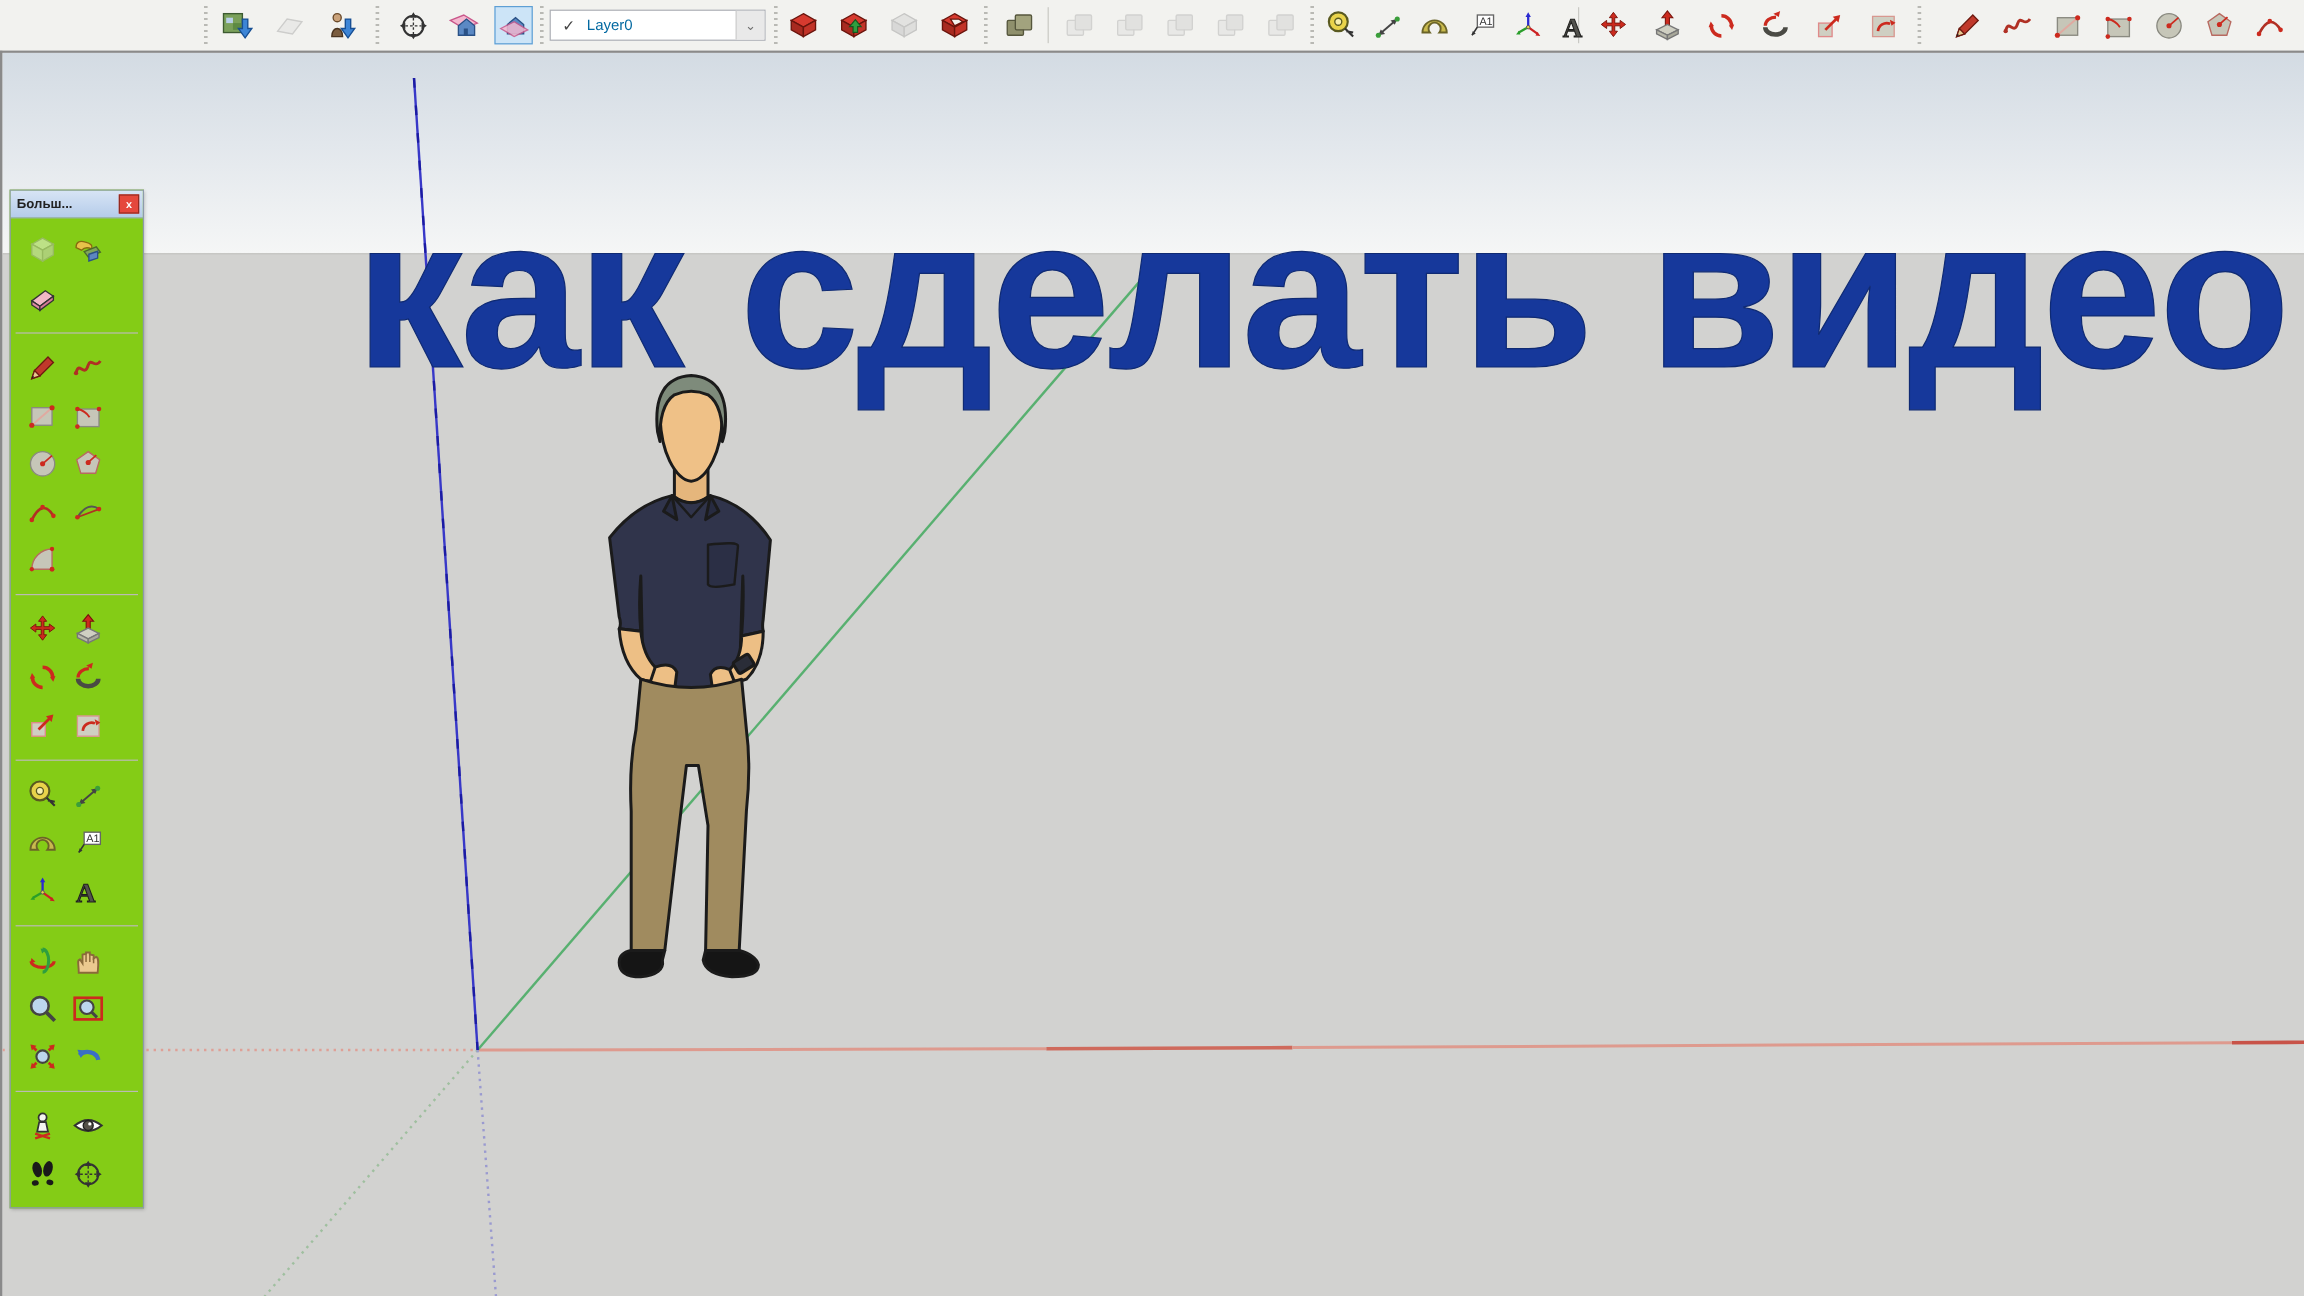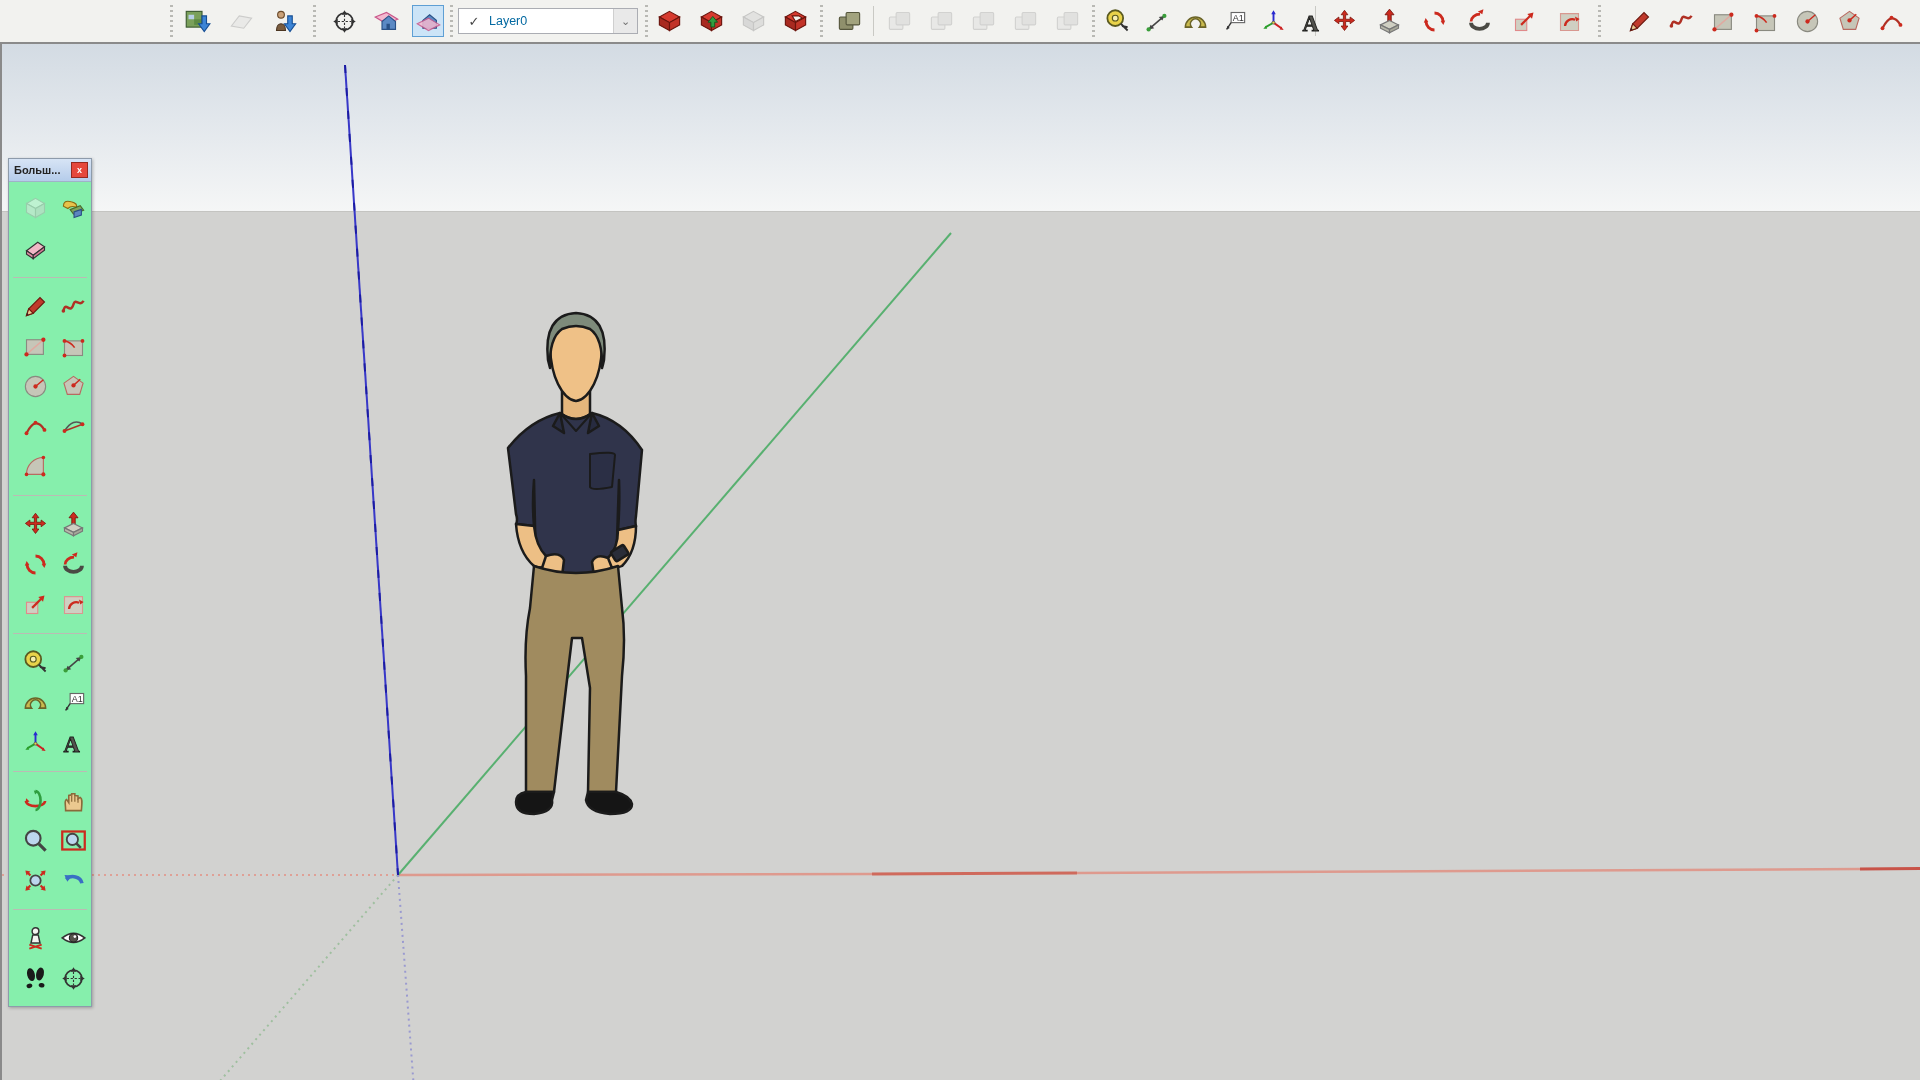--- a/index.html
+++ b/index.html
@@ -28,22 +28,22 @@
     border-left:2px solid #8a8a8a;border-top:2px solid #8a8a8a;box-sizing:border-box;overflow:hidden;background:#D2D2D0;}
   #sky{position:absolute;left:0;top:0;width:100%;height:167px;
     background:linear-gradient(180deg,#D3DBE3 0%,#E2E7EC 45%,#F5F6F6 100%);}
   #ground{position:absolute;left:0;top:167px;width:100%;height:871px;background:#D2D2D0;border-top:1px solid #C4C4C1;}
   #axes{position:absolute;left:0;top:0;width:1920px;height:1080px;z-index:3;}
   #big-title{position:absolute;left:294px;top:111px;z-index:4;font-size:179px;font-weight:bold;
     letter-spacing:-2px;color:#16389B;white-space:nowrap;line-height:1;-webkit-text-stroke:1px #0F2A73;}
   #person{position:absolute;left:488px;top:264px;z-index:5;}
 
   
-  #palette{position:absolute;left:8px;top:158px;width:84px;z-index:60;border:1px solid #8E9BAB;
-    background:#86efac;box-shadow:1px 1px 3px rgba(0,0,0,.25);box-sizing:border-box;}
+  #palette{position:absolute;left:8px;top:158px;width:112px;z-index:60;border:1px solid #8E9BAB;
+    background:#84cc16;box-shadow:1px 1px 3px rgba(0,0,0,.25);box-sizing:border-box;}
   #palette-title{height:22px;background:linear-gradient(180deg,#D7E4F5,#B5CCEA);display:flex;align-items:center;
     border-bottom:1px solid #9FB2C8;}
   #palette-title span.t{flex:1;font-size:11px;font-weight:bold;color:#222;padding-left:5px;}
   #palette-close{width:15px;height:14px;margin-right:3px;background:#E5483C;border:1px solid #952A20;
     color:#fff;font-size:9px;font-weight:bold;display:flex;align-items:center;justify-content:center;line-height:1;}
   #palette-body{padding:6px 0 8px 0;}
   .pal-row{height:40px;display:flex;align-items:center;justify-content:flex-start;padding-left:12px;gap:10px;}
   .pal-sep{height:9px;margin:0 4px;border-bottom:1px solid #BBBBB4;margin-bottom:8px;}
   .pal-icon{width:28px;height:28px;display:flex;align-items:center;justify-content:center;}
   .pal-icon svg{width:27px;height:27px;}
@@ -351,20 +351,21 @@
       <line x1="870" y1="809" x2="1075" y2="808" stroke="#CF6A5C" stroke-width="3"></line>
       <line x1="1075" y1="808" x2="1858" y2="804" stroke="#DE9A8E" stroke-width="2.5"></line>
       <line x1="1858" y1="804" x2="1920" y2="803.5" stroke="#C85348" stroke-width="3"></line>
       <line x1="396" y1="810" x2="949" y2="168" stroke="#58B070" stroke-width="2"></line>
       <line x1="396" y1="810" x2="199" y2="1038" stroke="#9FBF9F" stroke-width="2" stroke-dasharray="2 4"></line>
       <line x1="343" y1="0" x2="396" y2="810" stroke="#3838C8" stroke-width="2"></line>
       <line x1="343" y1="0" x2="396" y2="810" stroke="#14149A" stroke-width="2" stroke-dasharray="8 15" opacity="0.8"></line>
       <line x1="396" y1="810" x2="413" y2="1038" stroke="#9A9AD0" stroke-width="2" stroke-dasharray="2 4"></line>
     </svg>
 
+    <div id="big-title">как сделать видео</div>
 
     <svg id="person" width="176" height="514" viewBox="0 0 176 514">
       <g stroke="#1b1b1b" stroke-width="2.5" stroke-linejoin="round" stroke-linecap="round">
         <path d="M72 80 L72 106 Q86 116 100 106 L100 80 Z" fill="#E5B67C"></path>
         <path d="M60 40 Q58 8 86 7 Q114 8 112 40 Q111 62 104 76 Q96 92 86 93 Q76 92 68 76 Q61 62 60 40 Z" fill="#EFC187"></path>
         <path d="M58 52 Q53 7 86 5 Q119 7 114 52 Q113 57 112 60 Q113 30 100 21 Q86 15 72 21 Q59 30 60 60 Q59 56 58 52 Z" fill="#7E8B7B"></path>
         <path d="M18 140 Q40 112 70 105 Q86 117 102 105 Q132 112 152 142 L146 208 Q145 214 146 218 L128 222 Q130 196 129 172 L126 262 Q86 274 46 262 L44 172 Q42 196 44 218 L26 216 Q28 212 26 206 Z" fill="#30344B"></path>
         <path d="M70 105 L86 123 L102 105" fill="none" stroke-width="2"></path>
         <path d="M70 105 l-7 13 11 7 Z" fill="#272B40"></path>
         <path d="M102 105 l7 13 -11 7 Z" fill="#272B40"></path>

